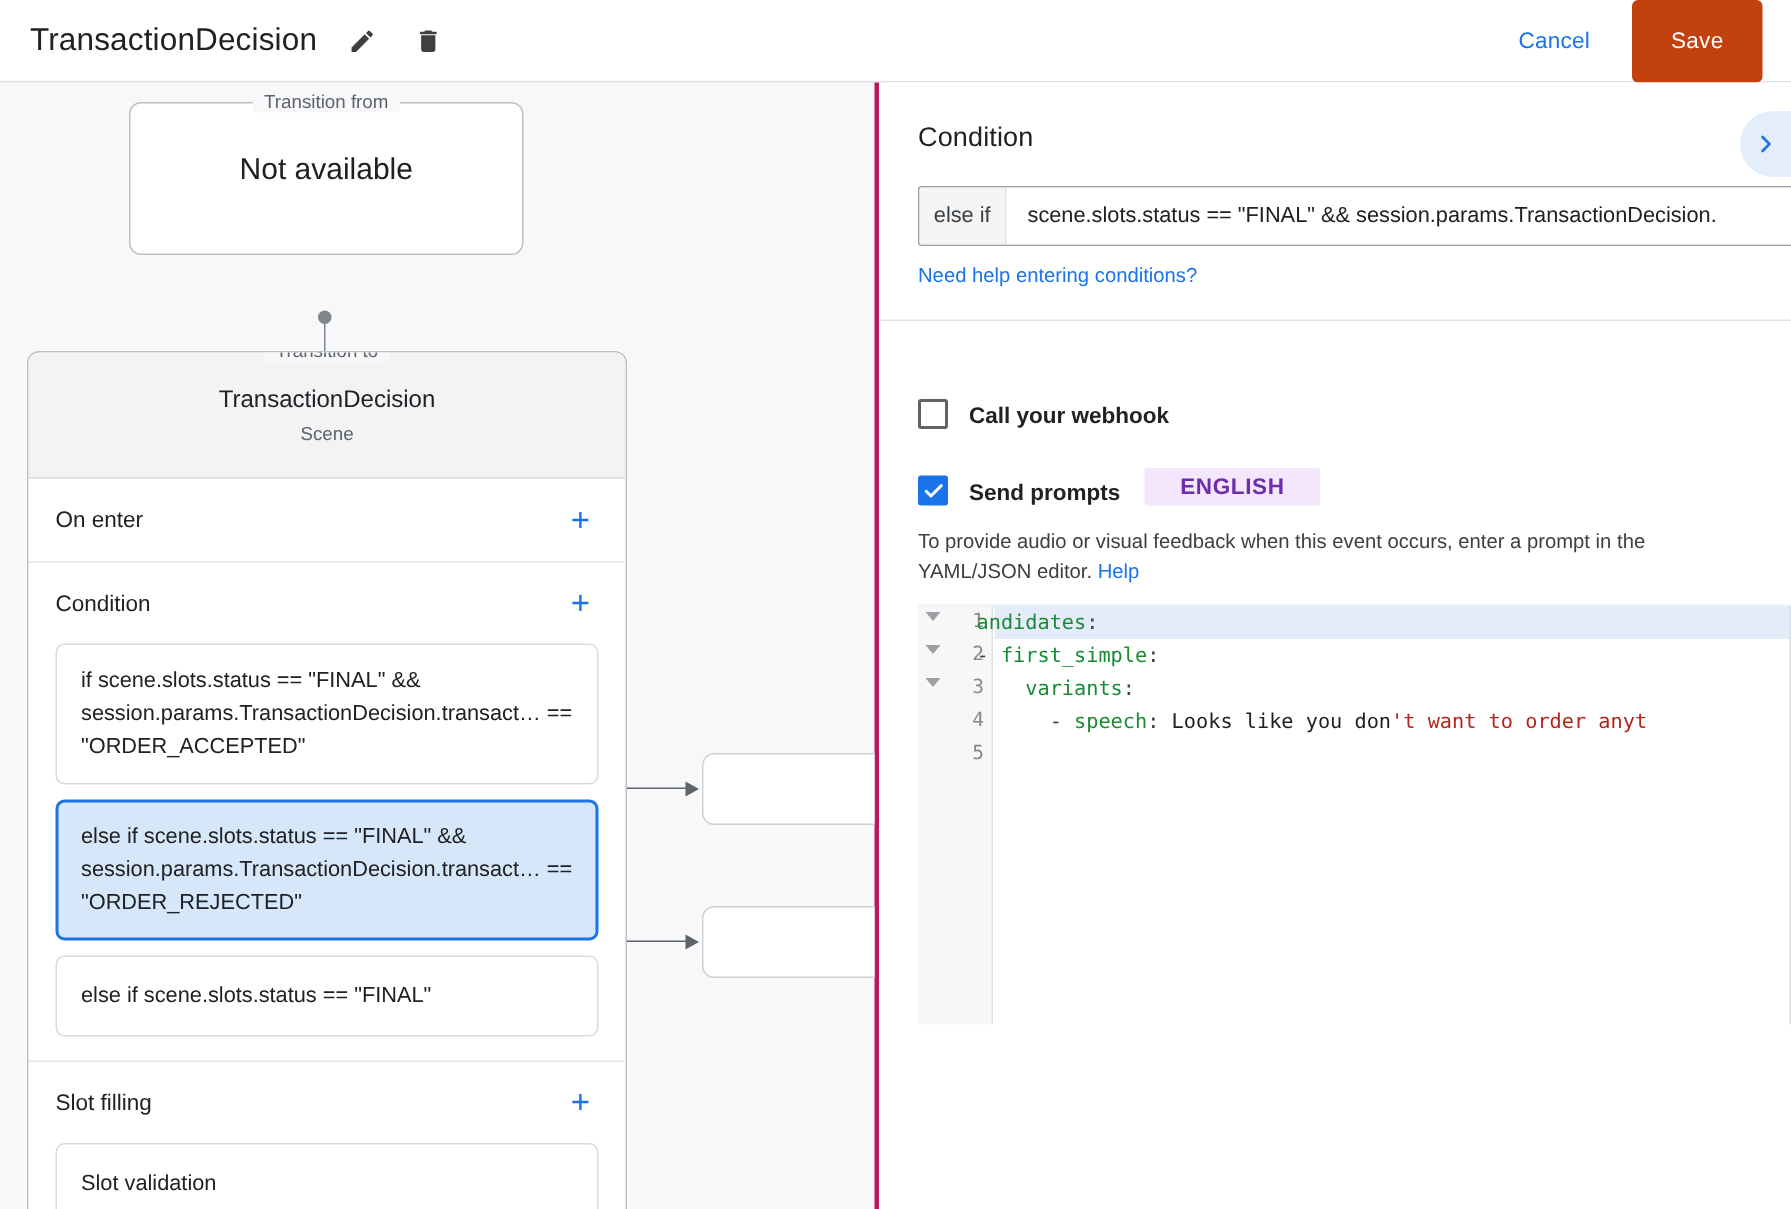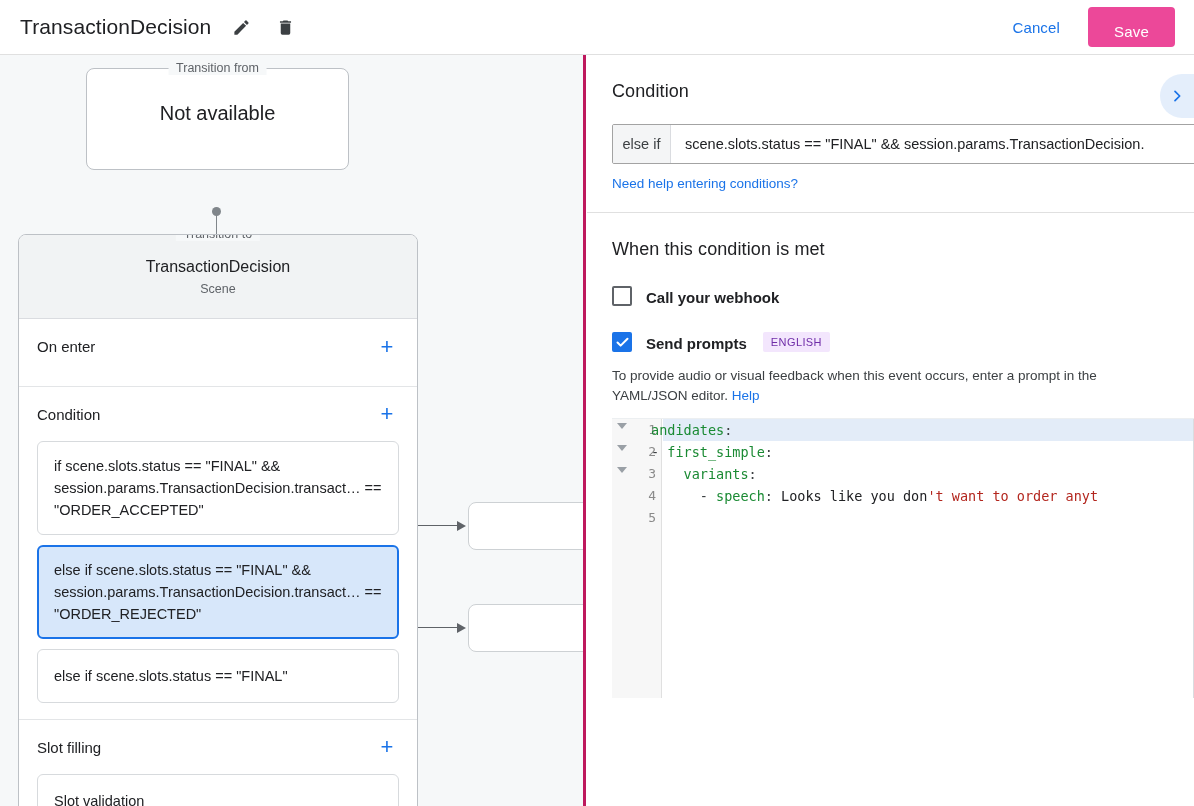--- a/index.html
+++ b/index.html
@@ -39,25 +39,25 @@
     color: #1a73e8;
     font-size: 15px;
     background: none; border: none;
     cursor: pointer;
     padding: 8px 12px;
     font-family: inherit;
     letter-spacing: 0.15px;
   }
   .save-btn {
     margin-left: 16px; margin-right: 19px;
-    background: #ec4899;
+    background: #c2410c;
     color: #ffffff;
     border: none; border-radius: 4px;
     font-size: 15px;
-    height: 40px;
+    height: 55px;
     padding: 16px 26px;
     cursor: pointer;
     font-family: inherit;
     letter-spacing: 0.2px;
   }
 
   
   .canvas {
     position: absolute;
     top: 55px; left: 0;
@@ -150,21 +150,21 @@
     height: 54px;
   }
   .section-label { font-size: 15px; color: #202124; flex: 1; }
   .plus-btn {
     width: 24px; height: 24px;
     display: flex; align-items: center; justify-content: center;
     color: #1a73e8; font-size: 22px; line-height: 1;
     cursor: pointer;
     font-weight: 300;
   }
-  .section.noinner { padding-bottom: 12px; }
+  .section.noinner { padding-bottom: 0; }
   .section.noinner .section-head { height: 55px; }
 
   .cond-card {
     border: 1px solid #d7dadd;
     border-radius: 6px;
     background: #ffffff;
     padding: 13px 16px;
     font-size: 14.5px;
     line-height: 22px;
     color: #202124;
@@ -289,24 +289,24 @@
   .check-label {
     margin-left: 14px;
     font-size: 15px;
     color: #202124;
     font-weight: bold;
   }
   .lang-badge {
     margin-left: 16px;
     background: #f3e6fd;
     color: #6f2da8;
-    font-size: 11px;
-    font-weight: normal;
+    font-size: 15px;
+    font-weight: bold;
     letter-spacing: 0.4px;
-    padding: 4px 8px;
+    padding: 4px 24px;
     border-radius: 2px;
   }
   .desc-text {
     margin-top: 14px;
     font-size: 13.5px;
     line-height: 20px;
     color: #3c4043;
     max-width: 562px;
   }
   .desc-text a { color: #1a73e8; text-decoration: none; cursor: pointer; }
@@ -489,21 +489,20 @@
         <div class="cond-prefix">else if</div>
         <input class="cond-input" type="text" value="scene.slots.status == &quot;FINAL&quot; &amp;&amp; session.params.TransactionDecision." style="">
       </div>
 
       <a class="help-link">Need help entering conditions?</a>
 
       <div class="rp-divider" style="margin-left:-25px;"></div>
     </div>
 
     <div class="rp-section-b">
-      <div class="rp-h2">When this condition is met</div>
 
       <div class="check-row">
         <div class="checkbox"></div>
         <div class="check-label">Call your webhook</div>
       </div>
 
       <div class="check-row">
         <div class="checkbox checked">
           <svg width="15" height="15" viewBox="0 0 24 24" fill="none" stroke="#ffffff" stroke-width="3.2" stroke-linecap="round" stroke-linejoin="round" aria-hidden="true">
             <polyline points="20 6 9 17 4 12"></polyline>

